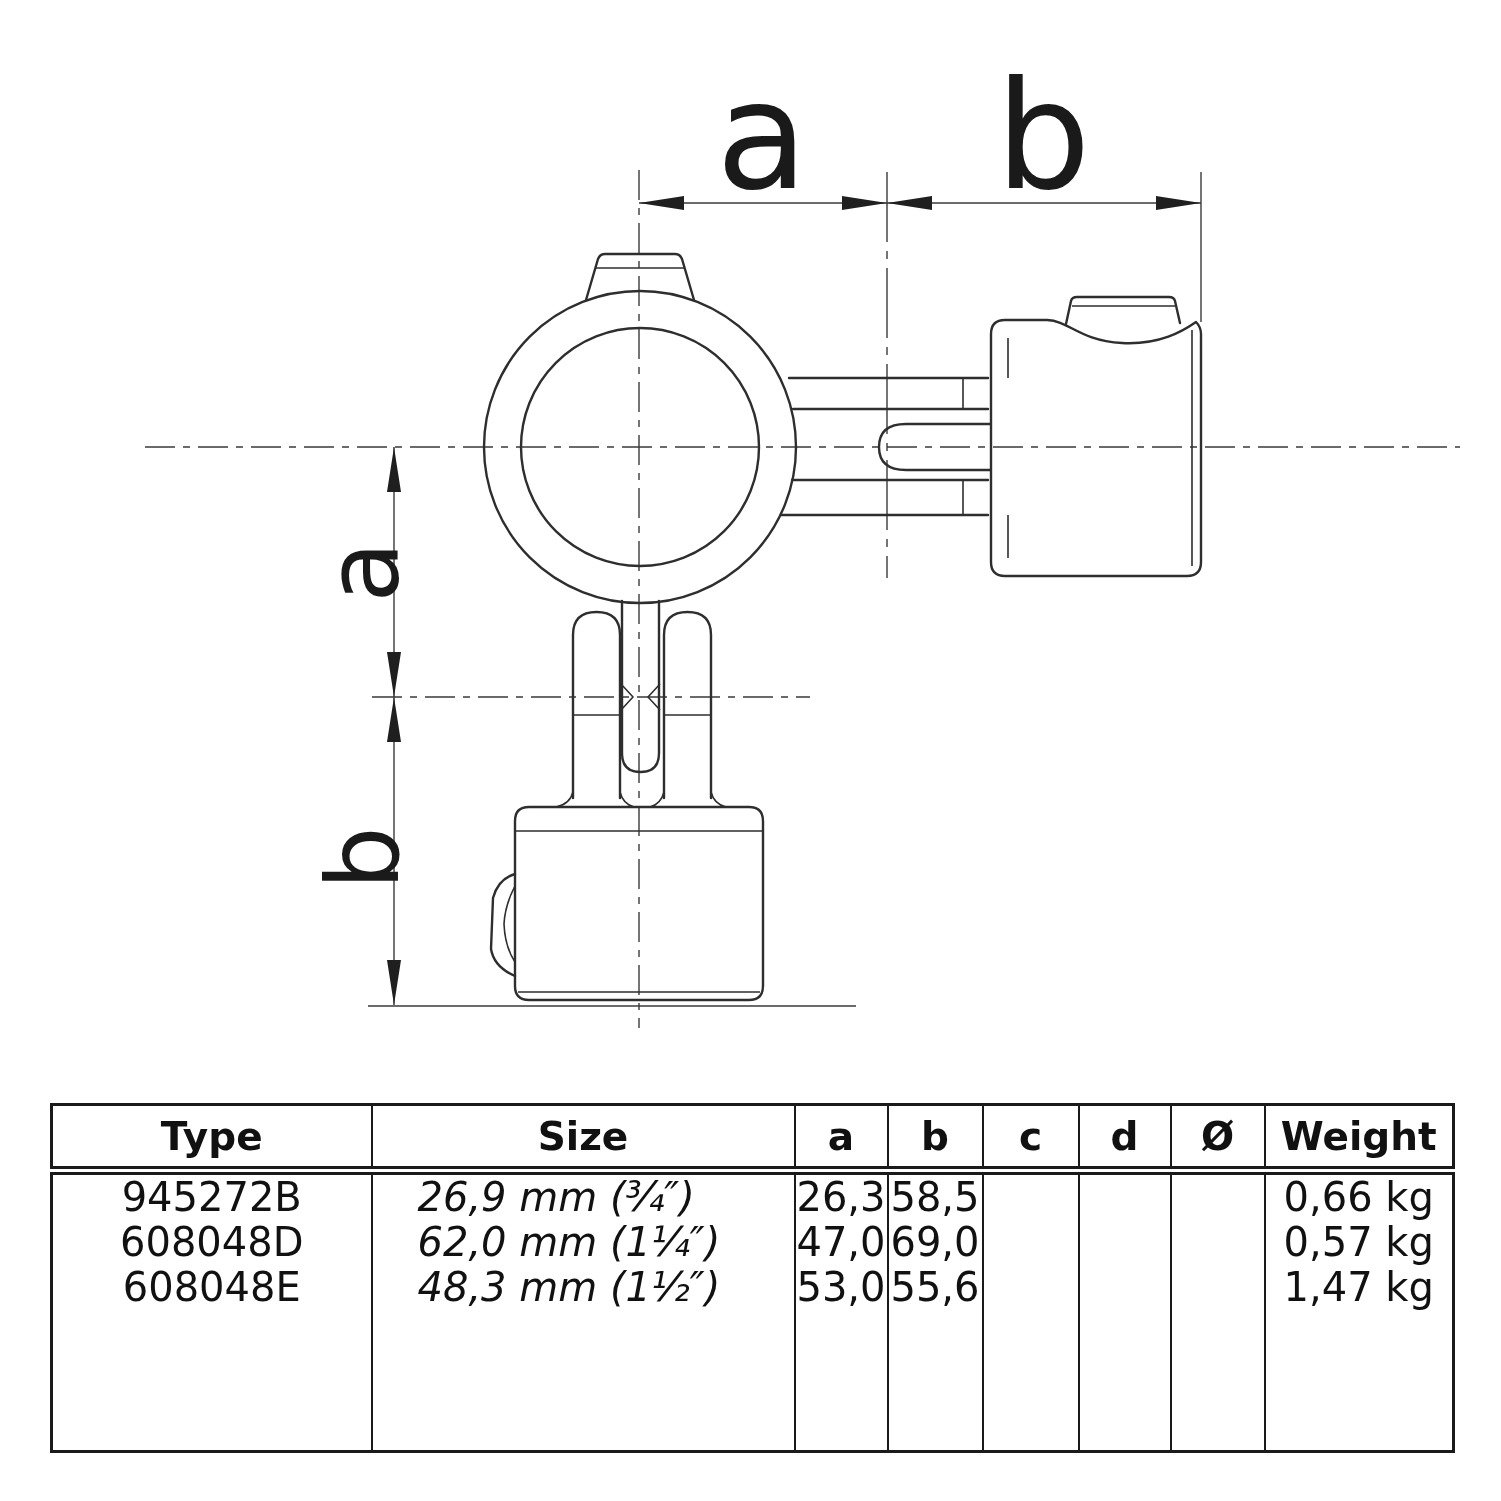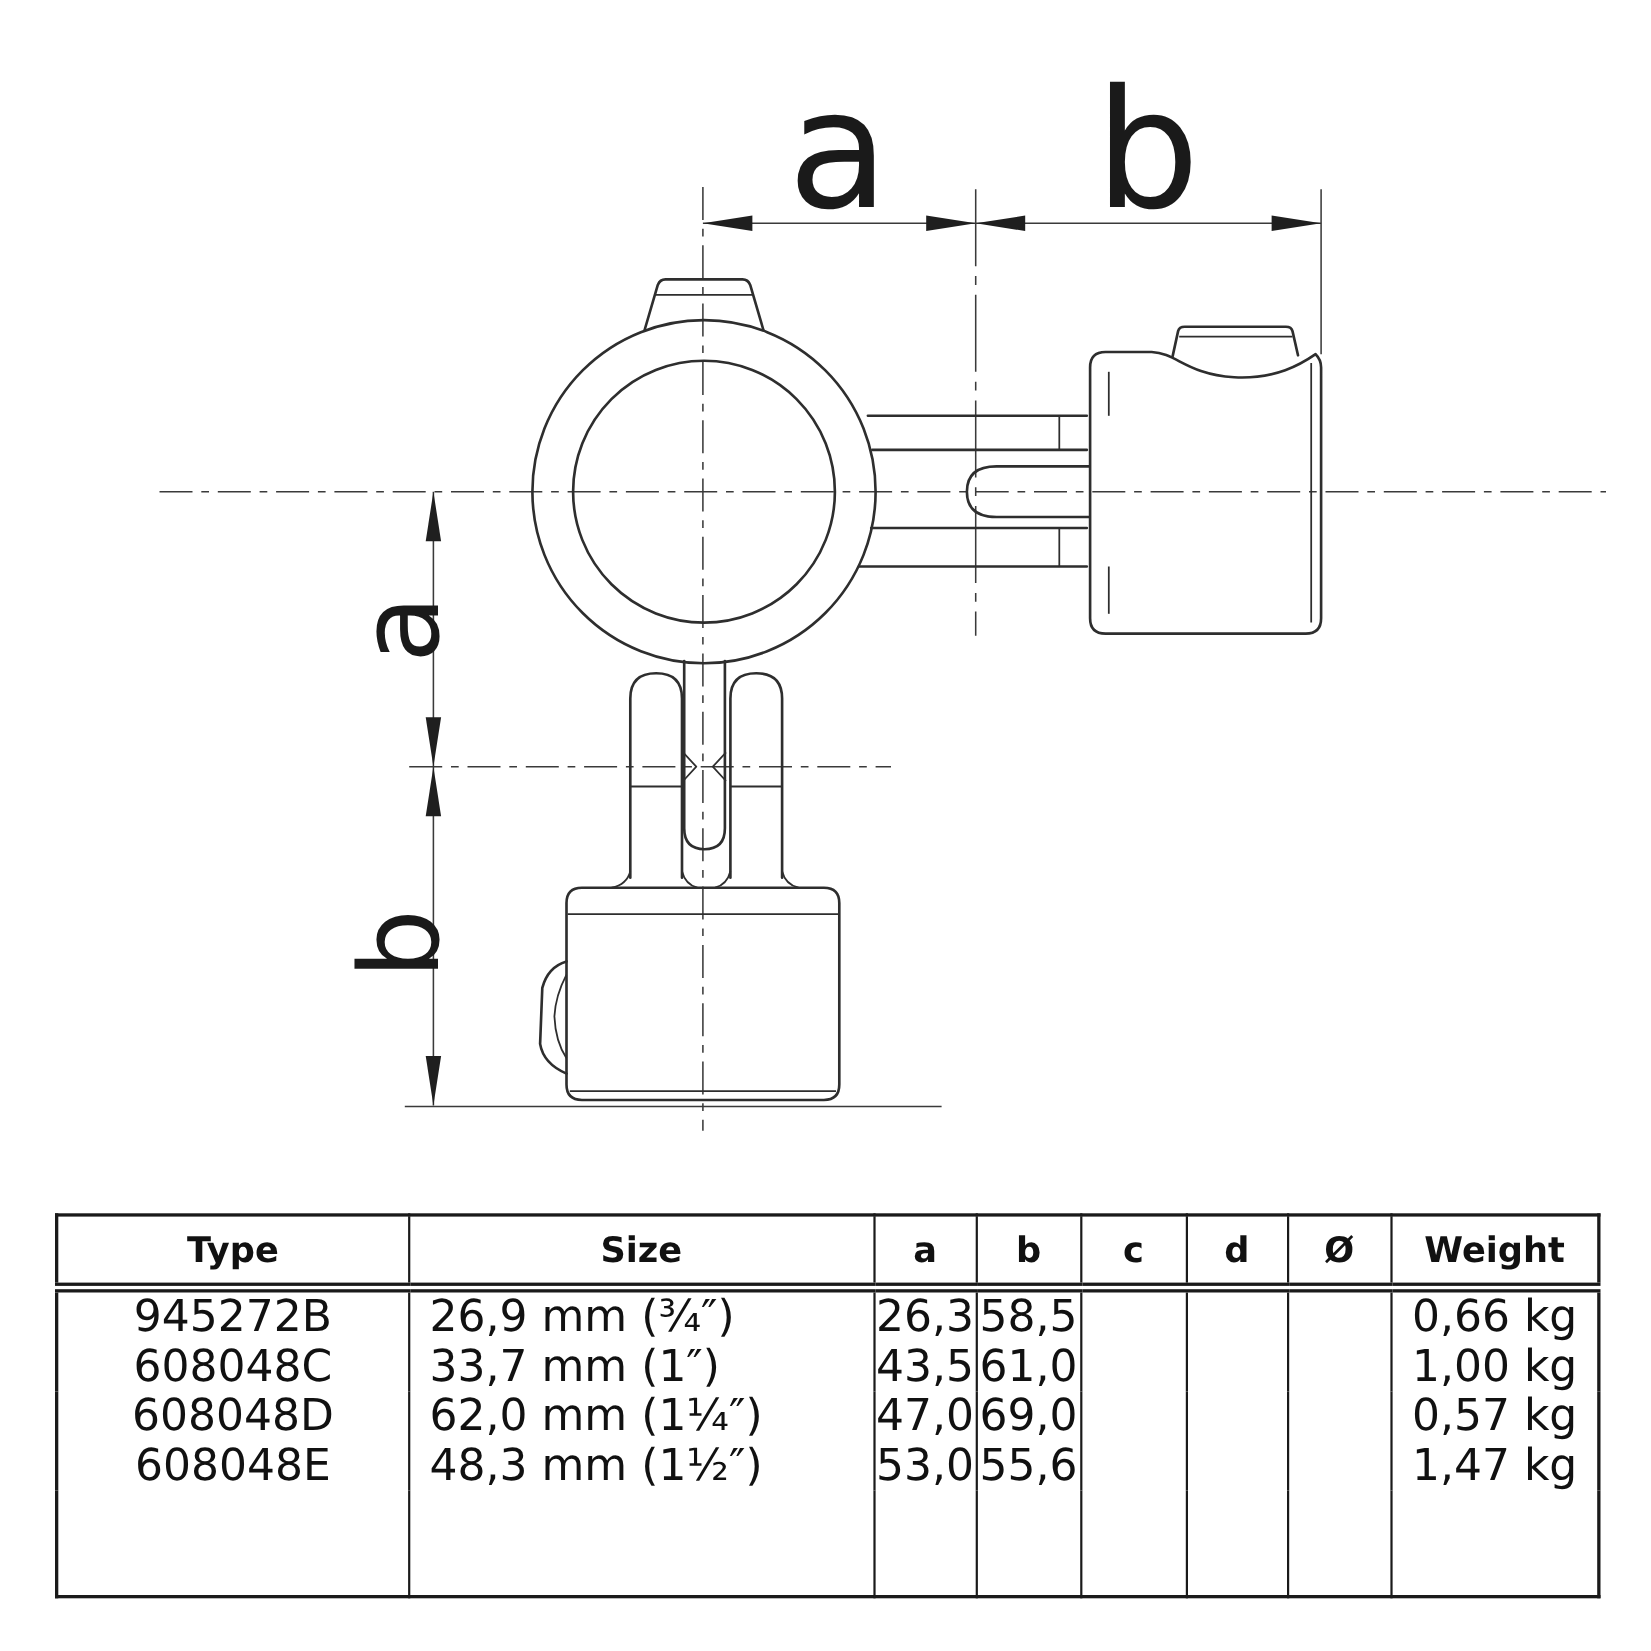--- a/index.html
+++ b/index.html
@@ -23,26 +23,26 @@
     border-collapse:collapse; table-layout:fixed;
     width:1402px; height:350px;
     font-size:40px; color:#111;
     border:3px solid #1a1a1a;
   }
   .spec-table th, .spec-table td {
     border-left:2px solid #1a1a1a; border-right:2px solid #1a1a1a;
     padding:0; text-align:center; white-space:nowrap; overflow:hidden;
   }
   .spec-table thead th {
-    height:60px; font-size:32px; font-weight:bold;
+    height:60px; font-size:39px; font-weight:bold;
     border-bottom:9px double #1a1a1a; vertical-align:middle;
   }
   .spec-table tbody tr.data-row { height:45px; }
   .spec-table tbody td { vertical-align:middle; line-height:45px; }
-  .spec-table td.size-cell { text-align:left; padding-left:18px; }
+  .spec-table td.size-cell { text-align:left; padding-left:45px;font-style:italic; }
   .spec-table tr.filler td { height:auto; }
 </style>
 </head>
 <body>
 
 <div class="page">
 
   <svg class="drawing" width="1501" height="1080" viewBox="0 0 1501 1080">
 
     <g>
@@ -151,30 +151,20 @@
           <td>945272B</td>
           <td class="size-cell">26,9 mm (¾″)</td>
           <td>26,3</td>
           <td>58,5</td>
           <td></td>
           <td></td>
           <td></td>
           <td>0,66 kg</td>
         </tr>
         <tr class="data-row">
-          <td>608048C</td>
-          <td class="size-cell">33,7 mm (1″)</td>
-          <td>43,5</td>
-          <td>61,0</td>
-          <td></td>
-          <td></td>
-          <td></td>
-          <td>1,00 kg</td>
-        </tr>
-        <tr class="data-row">
           <td>608048D</td>
           <td class="size-cell">62,0 mm (1¼″)</td>
           <td>47,0</td>
           <td>69,0</td>
           <td></td>
           <td></td>
           <td></td>
           <td>0,57 kg</td>
         </tr>
         <tr class="data-row">

